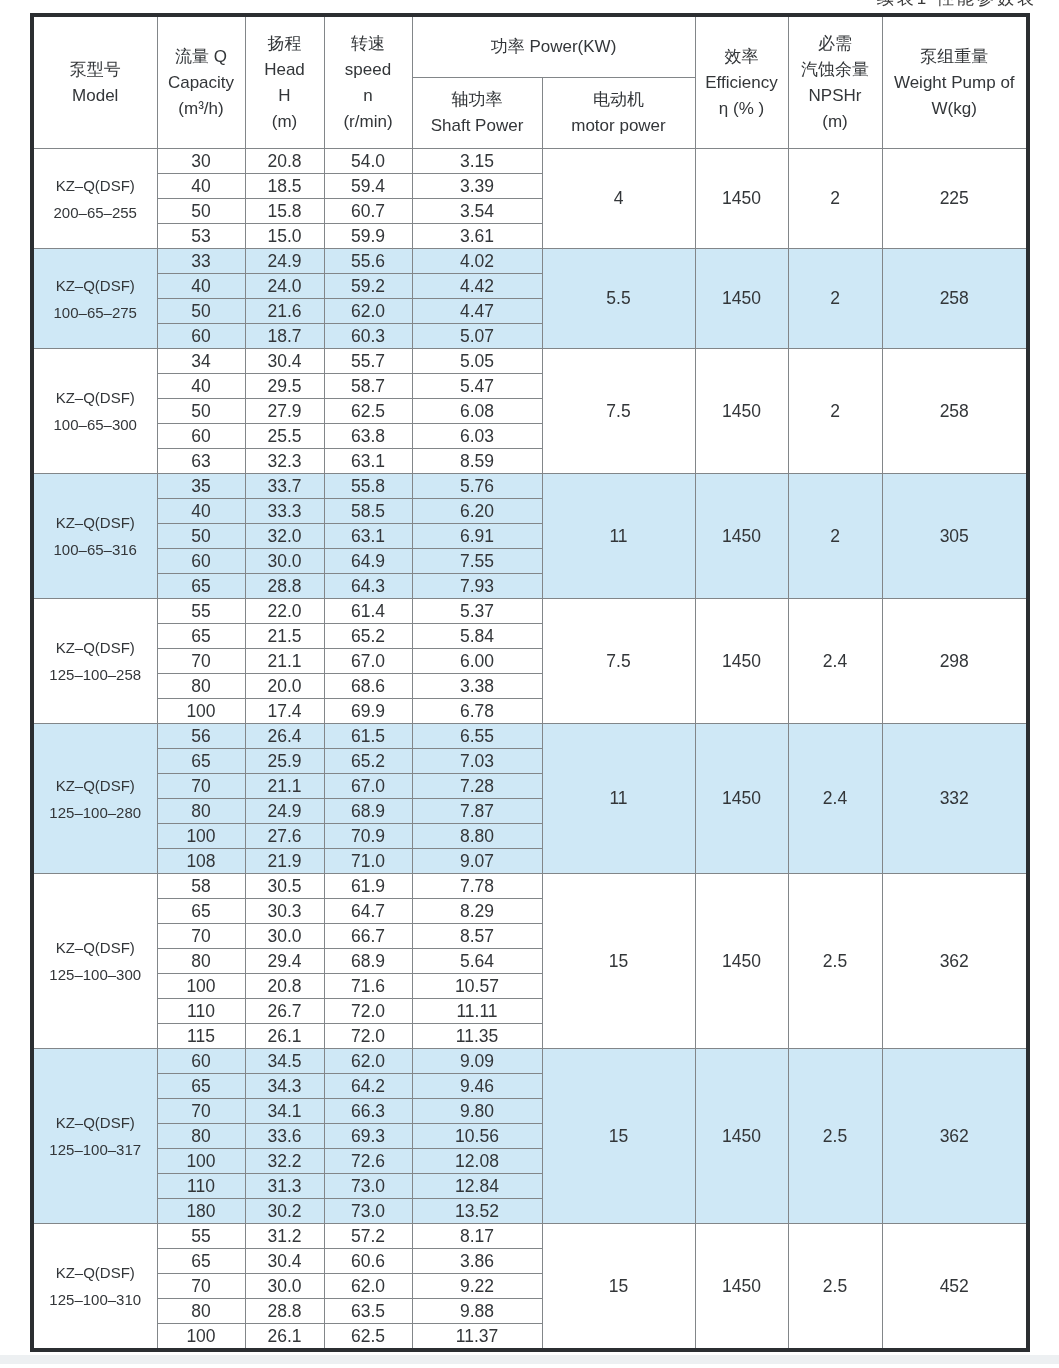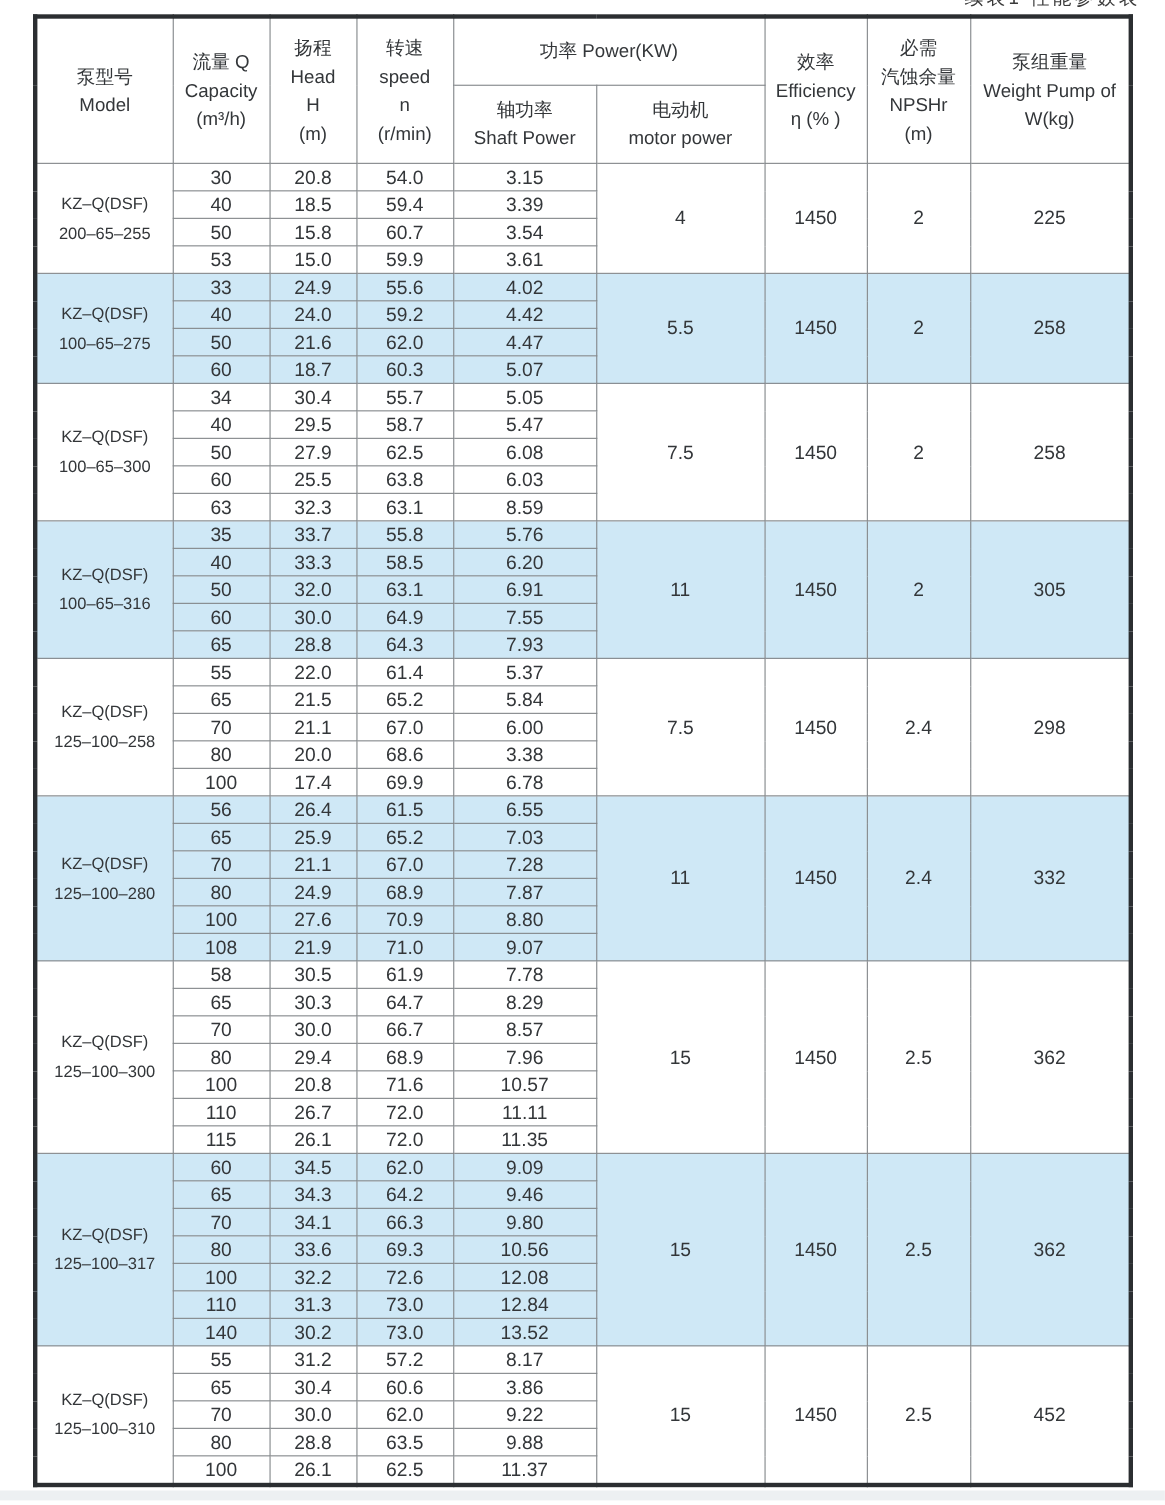--- a/index.html
+++ b/index.html
@@ -384,21 +384,21 @@
       <tr>
         <td>70</td>
         <td>30.0</td>
         <td>66.7</td>
         <td>8.57</td>
       </tr>
       <tr>
         <td>80</td>
         <td>29.4</td>
         <td>68.9</td>
-        <td>7.96</td>
+        <td>5.64</td>
       </tr>
       <tr>
         <td>100</td>
         <td>20.8</td>
         <td>71.6</td>
         <td>10.57</td>
       </tr>
       <tr>
         <td>110</td>
         <td>26.7</td>
@@ -449,21 +449,21 @@
         <td class="shade">72.6</td>
         <td class="shade">12.08</td>
       </tr>
       <tr>
         <td class="shade">110</td>
         <td class="shade">31.3</td>
         <td class="shade">73.0</td>
         <td class="shade">12.84</td>
       </tr>
       <tr>
-        <td class="shade">140</td>
+        <td class="shade">180</td>
         <td class="shade">30.2</td>
         <td class="shade">73.0</td>
         <td class="shade">13.52</td>
       </tr>
       <tr>
         <td class="model" rowspan="5">
           <span class="hline">KZ–Q(DSF)</span>
           <span class="hline">125–100–310</span>
         </td>
         <td>55</td>

